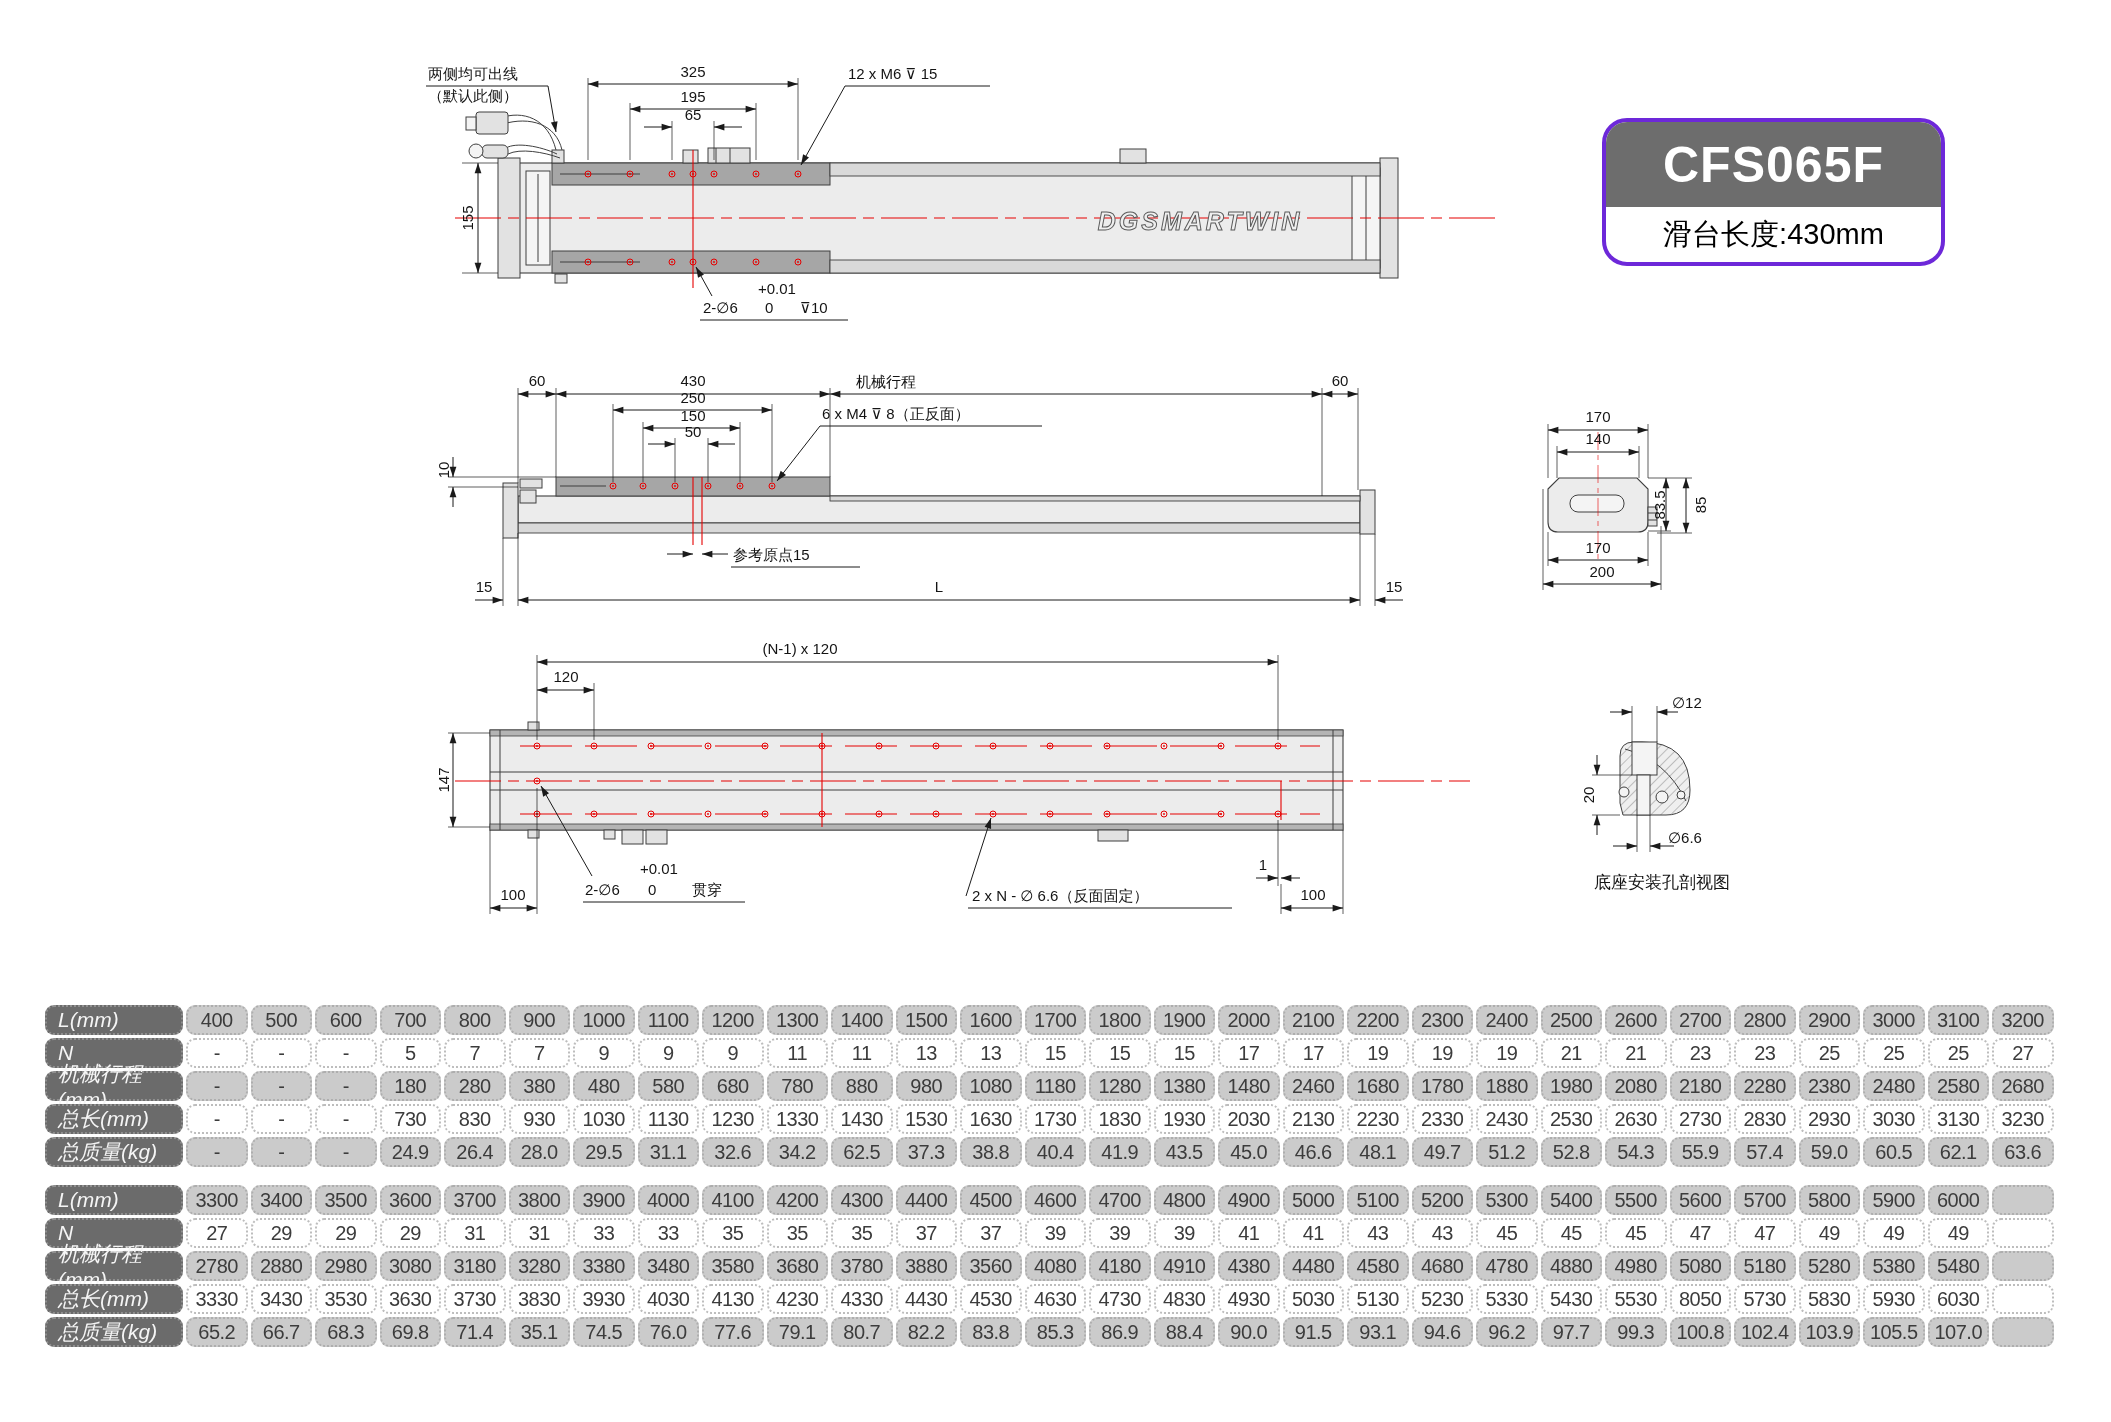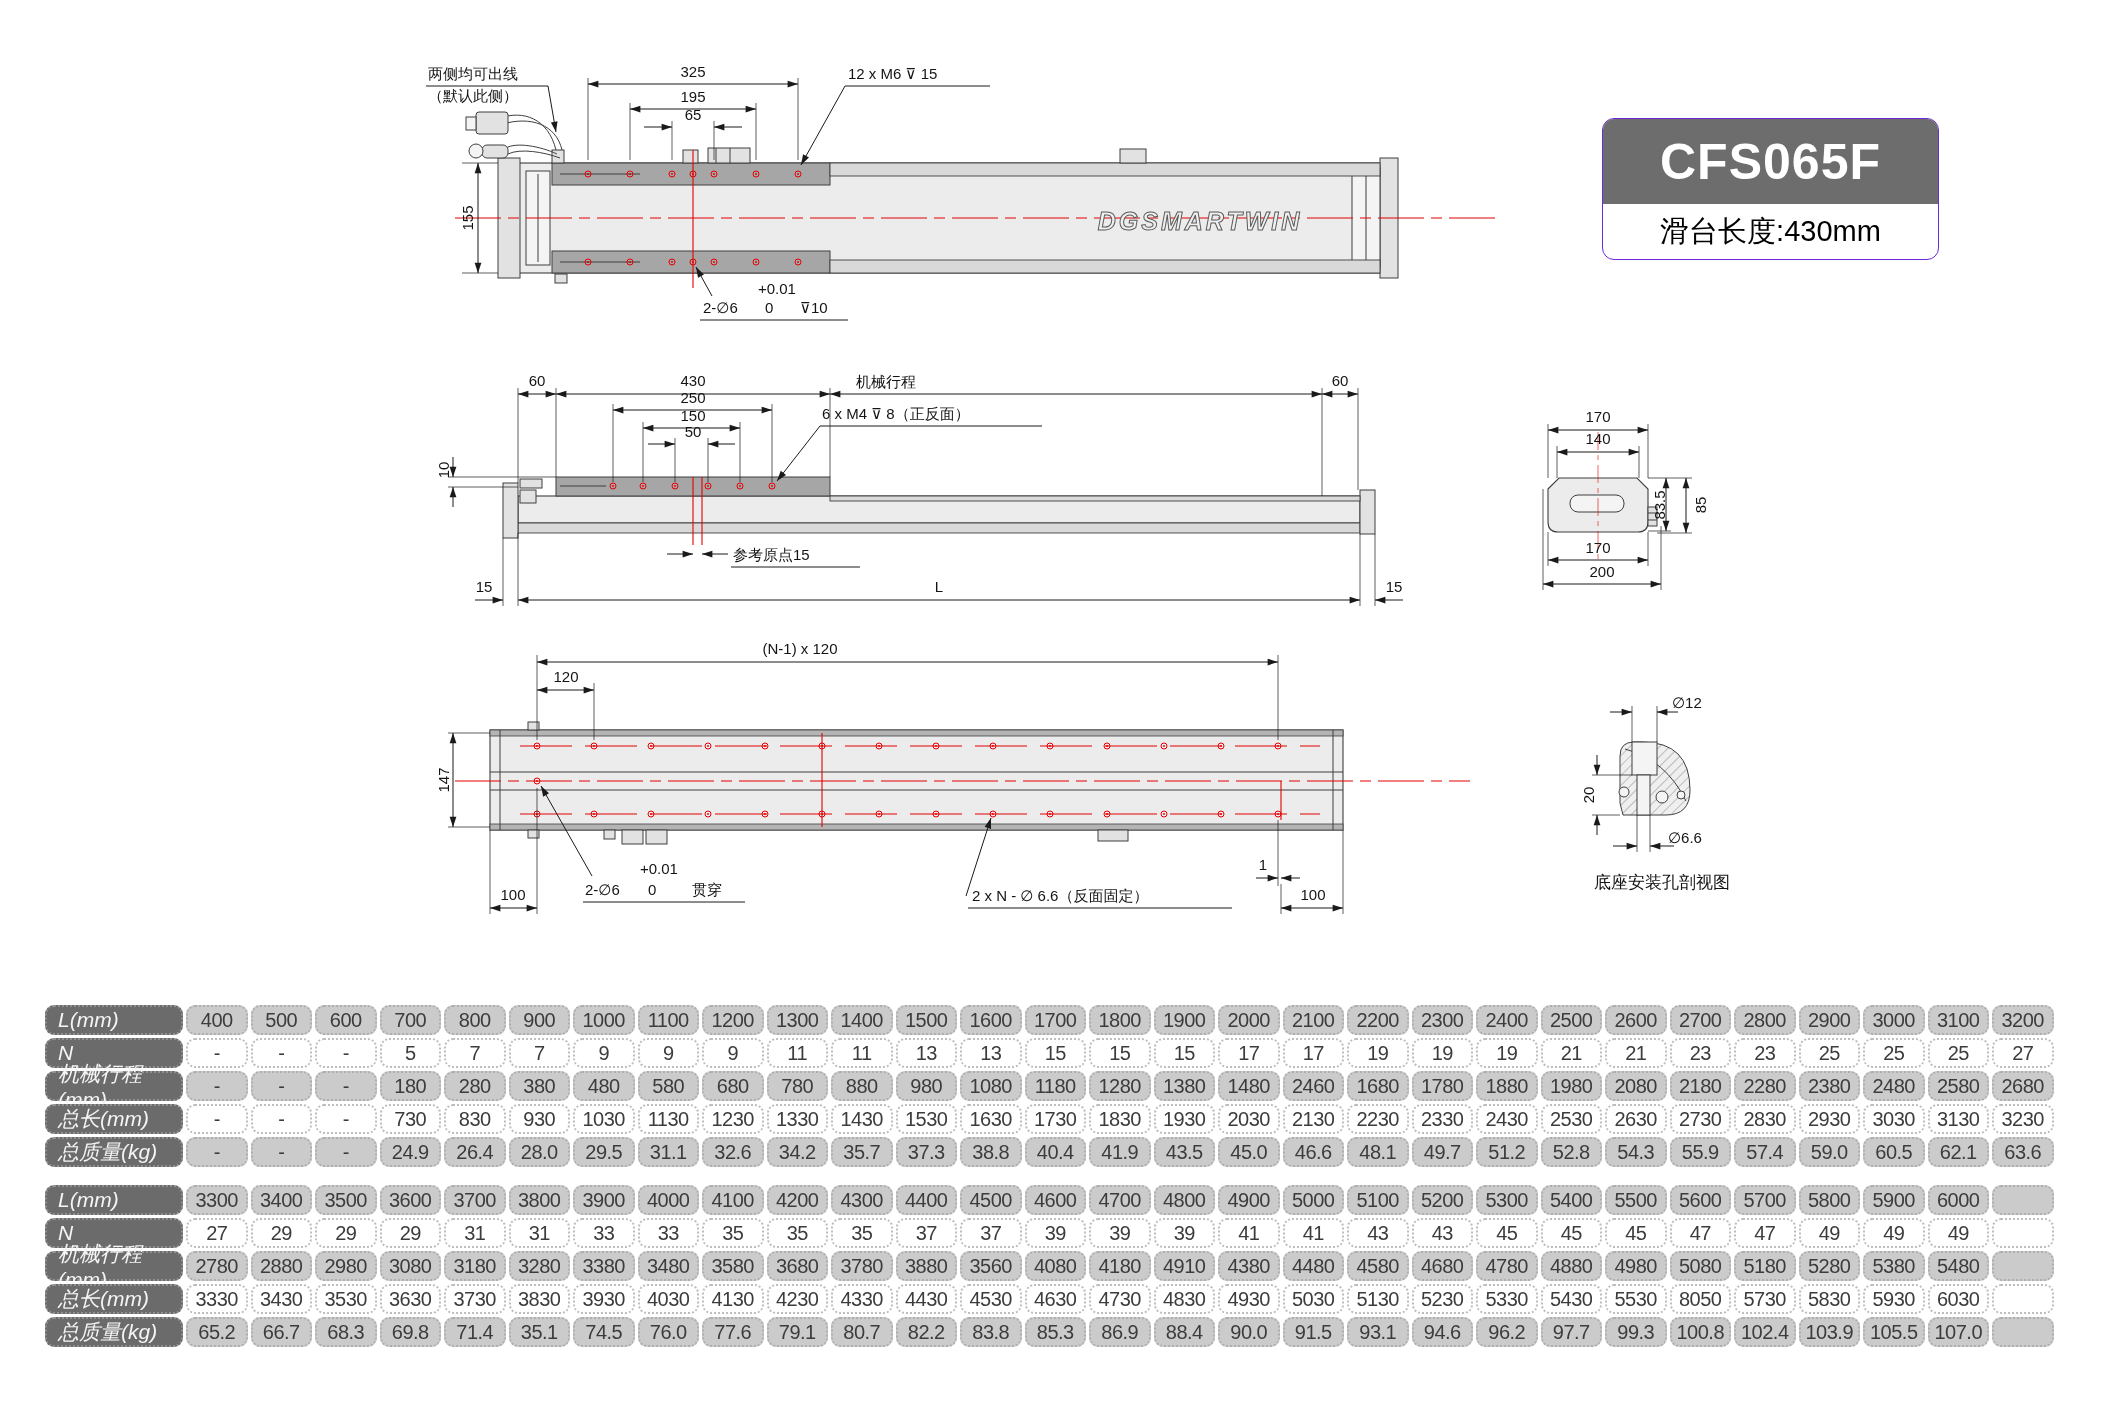--- a/index.html
+++ b/index.html
@@ -18,22 +18,22 @@
   .ext{stroke:#1a1a1a;stroke-width:.7;fill:none;}
   .red{stroke:#e60000;stroke-width:1.1;fill:none;}
   .hatch{fill:url(#hp);stroke:#3f3f3f;stroke-width:1;}
   text{fill:#141414;font-family:"Liberation Sans","DejaVu Sans",sans-serif;}
   .d{font-size:15px;text-anchor:middle;}
   .ds{font-size:15px;text-anchor:start;}
   .cap{font-size:17px;text-anchor:start;}
   .logo{font-size:25px;font-weight:bold;font-style:italic;letter-spacing:3px;
         fill:#efefef;stroke:#5a5a5a;stroke-width:1;text-anchor:middle;}
   
-  .title-block{position:absolute;left:1602px;top:118px;width:335px;height:140px;border-radius:12px;
-               overflow:hidden;border:1px solid #6d28d9;background:#fff;}
+  .title-block{position:absolute;left:1602px;top:118px;width:335px;height:140px;border-radius:25px;
+               overflow:hidden;border:4px solid #6d28d9;background:#fff;}
   .title-top{height:85px;background:#6d6d6d;display:flex;align-items:center;justify-content:center;}
   .title-top span{color:#fff;font-size:50px;font-weight:bold;letter-spacing:1px;}
   .title-bottom{height:55px;display:flex;align-items:center;justify-content:center;}
   .title-bottom span{color:#000000;font-size:29px;}
   
   #tables{position:absolute;left:45px;top:1005px;width:2020px;}
   .tbl{margin-bottom:18px;}
   .trow{display:flex;gap:3px;margin-bottom:3px;height:30px;}
   .cell{flex:0 0 61.5px;border-radius:9px;display:flex;align-items:center;justify-content:center;
         font-size:20px;color:#3c3c3c;box-sizing:border-box;letter-spacing:-0.5px;}
@@ -562,21 +562,21 @@
           <div class="cell g">-</div>
           <div class="cell g">-</div>
           <div class="cell g">-</div>
           <div class="cell g">24.9</div>
           <div class="cell g">26.4</div>
           <div class="cell g">28.0</div>
           <div class="cell g">29.5</div>
           <div class="cell g">31.1</div>
           <div class="cell g">32.6</div>
           <div class="cell g">34.2</div>
-          <div class="cell g">35.7</div>
+          <div class="cell g">62.5</div>
           <div class="cell g">37.3</div>
           <div class="cell g">38.8</div>
           <div class="cell g">40.4</div>
           <div class="cell g">41.9</div>
           <div class="cell g">43.5</div>
           <div class="cell g">45.0</div>
           <div class="cell g">46.6</div>
           <div class="cell g">48.1</div>
           <div class="cell g">49.7</div>
           <div class="cell g">51.2</div>

